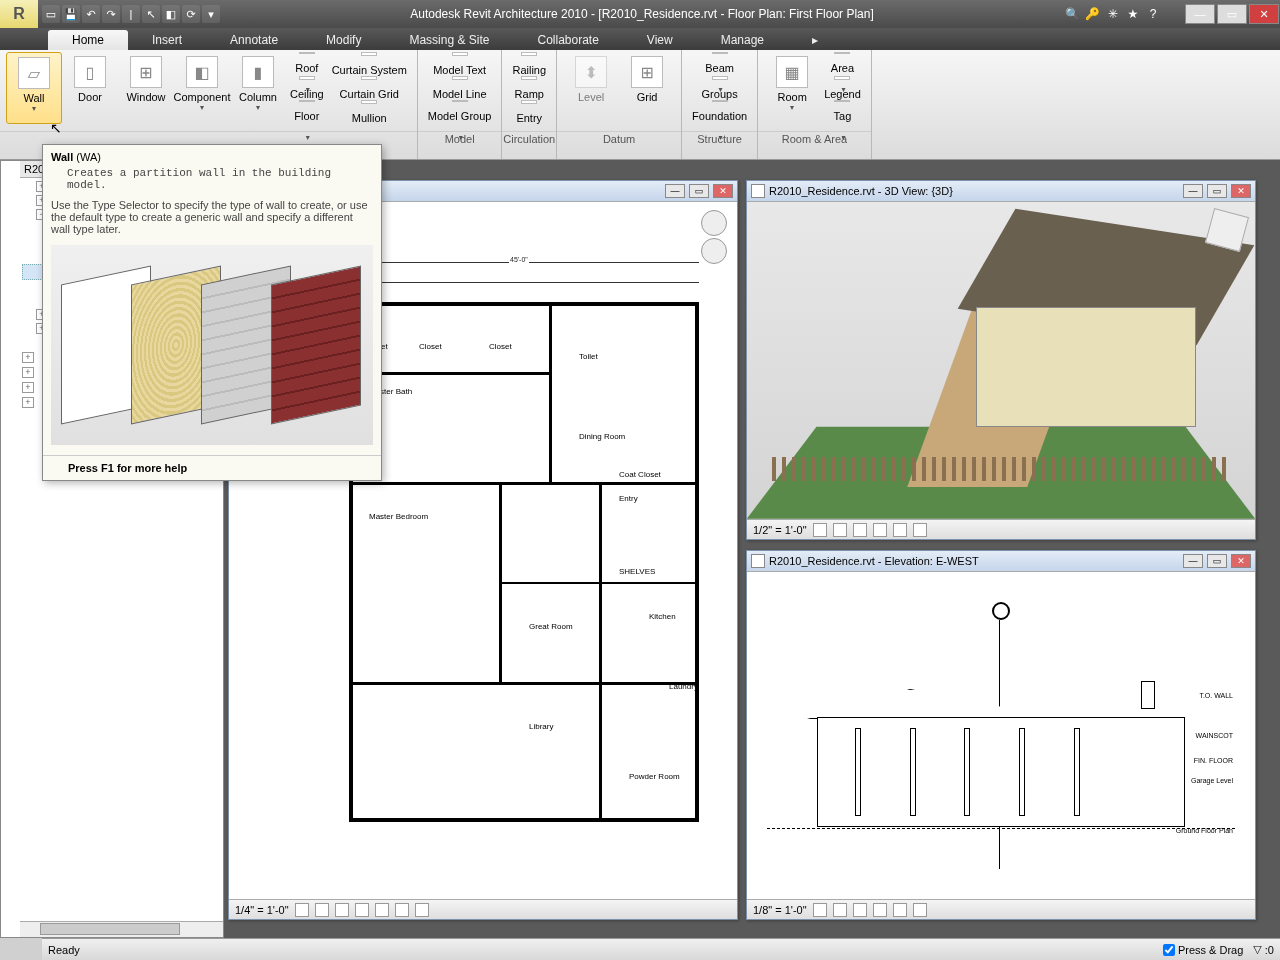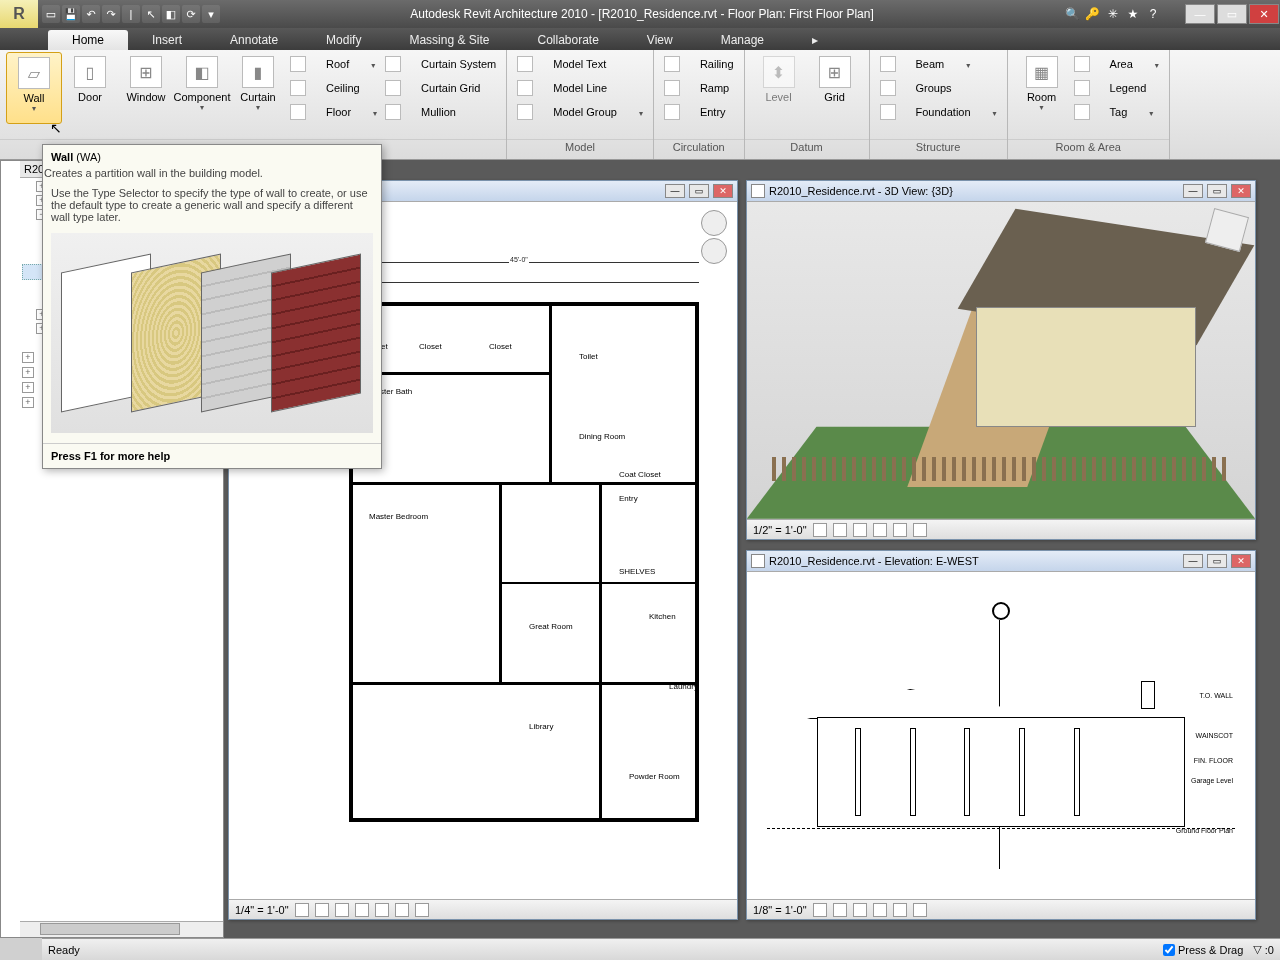--- a/index.html
+++ b/index.html
@@ -12,27 +12,27 @@
 .titlebar .right-icons { display: flex; gap: 2px; margin-right: 2px; }
 .titlebar .right-icons span { width: 18px; height: 18px; display:inline-flex;align-items:center;justify-content:center; font-size:12px; }
 .winbtns { display:flex; }
 .winbtns div { width: 30px; height: 20px; display:flex;align-items:center;justify-content:center; margin: 0 1px; background:#ddd; border:1px solid #888; font-size:11px; }
 .winbtns .close { background:#d04040; color:#fff; }
 .tabstrip { height: 22px; background: linear-gradient(#585858,#3c3c3c); display:flex; align-items:flex-end; padding-left: 48px; }
 .tabstrip .tab { padding: 3px 24px; color:#eee; font-size:12px; }
 .tabstrip .tab.active { background: linear-gradient(#f8f8f8,#e4e4e4); color:#000; border-radius: 3px 3px 0 0; }
 .ribbon { height: 110px; background: linear-gradient(#f6f6f6,#dcdcdc); border-bottom: 1px solid #999; display:flex; }
 .ribbon-group { border-right: 1px solid #b8b8b8; display:flex; flex-direction:column; padding: 2px 6px 0 6px; }
-.ribbon-group .group-label { height: 16px; text-align:center; color:#555; font-size:11px; border-top: 1px solid #ccc; margin: auto -6px 4px -6px; padding-top:1px; }
+.ribbon-group .group-label { height: 16px; text-align:center; color:#555; font-size:11px; border-top: 1px solid #ccc; margin: auto -6px 12px -6px; padding-top:1px; }
 .ribbon-big { display:flex; flex-direction:column; align-items:center; width: 56px; padding-top: 4px; }
 .ribbon-big.active { background: linear-gradient(#fff3c8,#ffe08a); border: 1px solid #d4a017; border-radius: 3px; }
 .ribbon-big .ico { width: 32px; height: 32px; background: #fff; border:1px solid #bbb; margin-bottom: 3px; display:flex;align-items:center;justify-content:center; font-size:16px; color:#888; }
 .ribbon-big .lbl { font-size: 11px; text-align:center; }
 .ribbon-big .arrow { font-size: 8px; color:#555; }
-.ribbon-small { display:flex; align-items:center; height: 24px; padding: 0 4px; gap: 20px; font-size: 11px; white-space: nowrap; }
+.ribbon-small { display:flex; align-items:center; height: 24px; padding: 0 4px; gap: 8px; font-size: 11px; white-space: nowrap; flex-direction: column; }
 .ribbon-small .sic { width:16px; height:16px; background:#fff; border:1px solid #bbb; display:inline-block; }
 .ribbon-small .drop::after { content:"▾"; font-size:8px; color:#555; margin-left:2px; }
 .rowstack { display:flex; flex-direction:column; }
 .content-area { position:absolute; top:160px; left:0; right:0; bottom:22px; display:flex; background:#666; }
 .sidebar { width: 224px; background:#fff; border:1px solid #888; overflow:hidden; display:flex; flex-direction:column;padding-left:19px; }
 .sidebar .header { background:#e8e8e8; padding:2px 4px; font-size:11px; border-bottom:1px solid #aaa; }
 .tree { flex:1; overflow:auto; font-size:11px; padding:2px; }
 .tree-item { padding:1px 2px 1px 20px; position:relative; white-space:nowrap; }
 .tree-item.l1 { padding-left: 32px; }
 .tree-item.l2 { padding-left: 58px; }
@@ -49,29 +49,29 @@
 .mdi-title .flex { flex:1; }
 .mdi-title .wbtn { width:20px; height:14px; border:1px solid #888; display:flex;align-items:center;justify-content:center; font-size:9px; background:#e8e8e8; }
 .mdi-title .wbtn.close { background:#d66; color:#fff; }
 .mdi-canvas { flex:1; background:#fff; position:relative; overflow:hidden; border-top:1px solid #aaa; }
 .view-controls { height:20px; background:linear-gradient(#f4f4f4,#dedede); border-top:1px solid #aaa; display:flex; align-items:center; padding:0 6px; gap:6px; font-size:11px; }
 .view-controls .vico { width:14px; height:14px; background:#fff; border:1px solid #999; display:inline-block; }
 .nav-wheel { position:absolute; top:8px; right:6px; width:30px; height:80px; }
 .nav-wheel div { width:26px; height:26px; border:1px solid #999; background:#eee; border-radius:50%; margin-bottom:2px; }
 .tooltip-panel { position:absolute; left:42px; top:144px; width:340px; background:#fafaf2; border:1px solid #888; box-shadow:2px 2px 8px rgba(0,0,0,0.3); z-index:100; font-size:11px; }
 .tooltip-panel .tt-title { padding:6px 8px 2px; }
-.tooltip-panel .tt-desc { padding:2px 1px 8px; color:#444; }
+.tooltip-panel .tt-desc { padding:2px 24px 8px; color:#444;font-family:Liberation Mono, monospace; }
 .tooltip-panel .tt-body { padding:0 8px 10px; color:#444; }
 .tooltip-panel .tt-img { height:200px; background:linear-gradient(#f0f0f0,#e0e0e0); margin:0 8px 10px; position:relative; }
 .wall-sample { position:absolute; width:90px; height:140px; border:1px solid #666; transform: skewY(-12deg); }
 .ws1 { left:10px; top:30px; background:#fff; }
 .ws2 { left:80px; top:30px; background: repeating-radial-gradient(#e8d8a0 0 2px,#d8c880 2px 4px); }
 .ws3 { left:150px; top:30px; background: repeating-linear-gradient(#d0d0d0 0 12px,#bbb 12px 14px),repeating-linear-gradient(90deg,#d0d0d0 0 24px,#bbb 24px 26px); }
 .ws4 { left:220px; top:30px; background: repeating-linear-gradient(#8a3030 0 12px,#6a2020 12px 14px); }
-.tooltip-panel .tt-footer { border-top:1px solid #ccc; padding:6px 8px; font-weight:bold; }
+.tooltip-panel .tt-footer { border-top:1px solid #ccc; padding:6px 25px; font-weight:bold; }
 .statusbar { position:absolute; bottom:0; left:0; right:0; height:22px; background:linear-gradient(#f0f0f0,#d8d8d8); border-top:1px solid #999; display:flex; align-items:center; padding:0 6px; font-size:11px;margin-left:42px; }
 .statusbar .flex { flex:1; }
 .statusbar .chk { display:flex; align-items:center; gap:3px; margin-left:10px; }
 .statusbar .chk input { width:12px; height:12px; }
 
 .floorplan { position:absolute; inset:10px 20px 10px 50px; }
 .fp-line { position:absolute; background:#000; }
 .fp-outer { position:absolute; border:4px solid #000; }
 .fp-room-label { position:absolute; font-size:8px; text-align:center; }
 .dim-line { position:absolute; border-top:1px solid #333; height:0; }
@@ -156,21 +156,21 @@
           <div class="ico">⊞</div>
           <div class="lbl">Window</div>
         </div>
       <div class="ribbon-big">
           <div class="ico">◧</div>
           <div class="lbl">Component</div>
           <div class="arrow">▾</div>
         </div>
       <div class="ribbon-big">
           <div class="ico">▮</div>
-          <div class="lbl">Curtain</div>
+          <div class="lbl">Column</div>
           <div class="arrow">▾</div>
         </div>
       <div class="rowstack">
         <div class="ribbon-small">
             <span class="sic"></span>
             <span>Roof</span>
             <span class="drop"></span>
           </div>
         <div class="ribbon-small">
             <span class="sic"></span>

